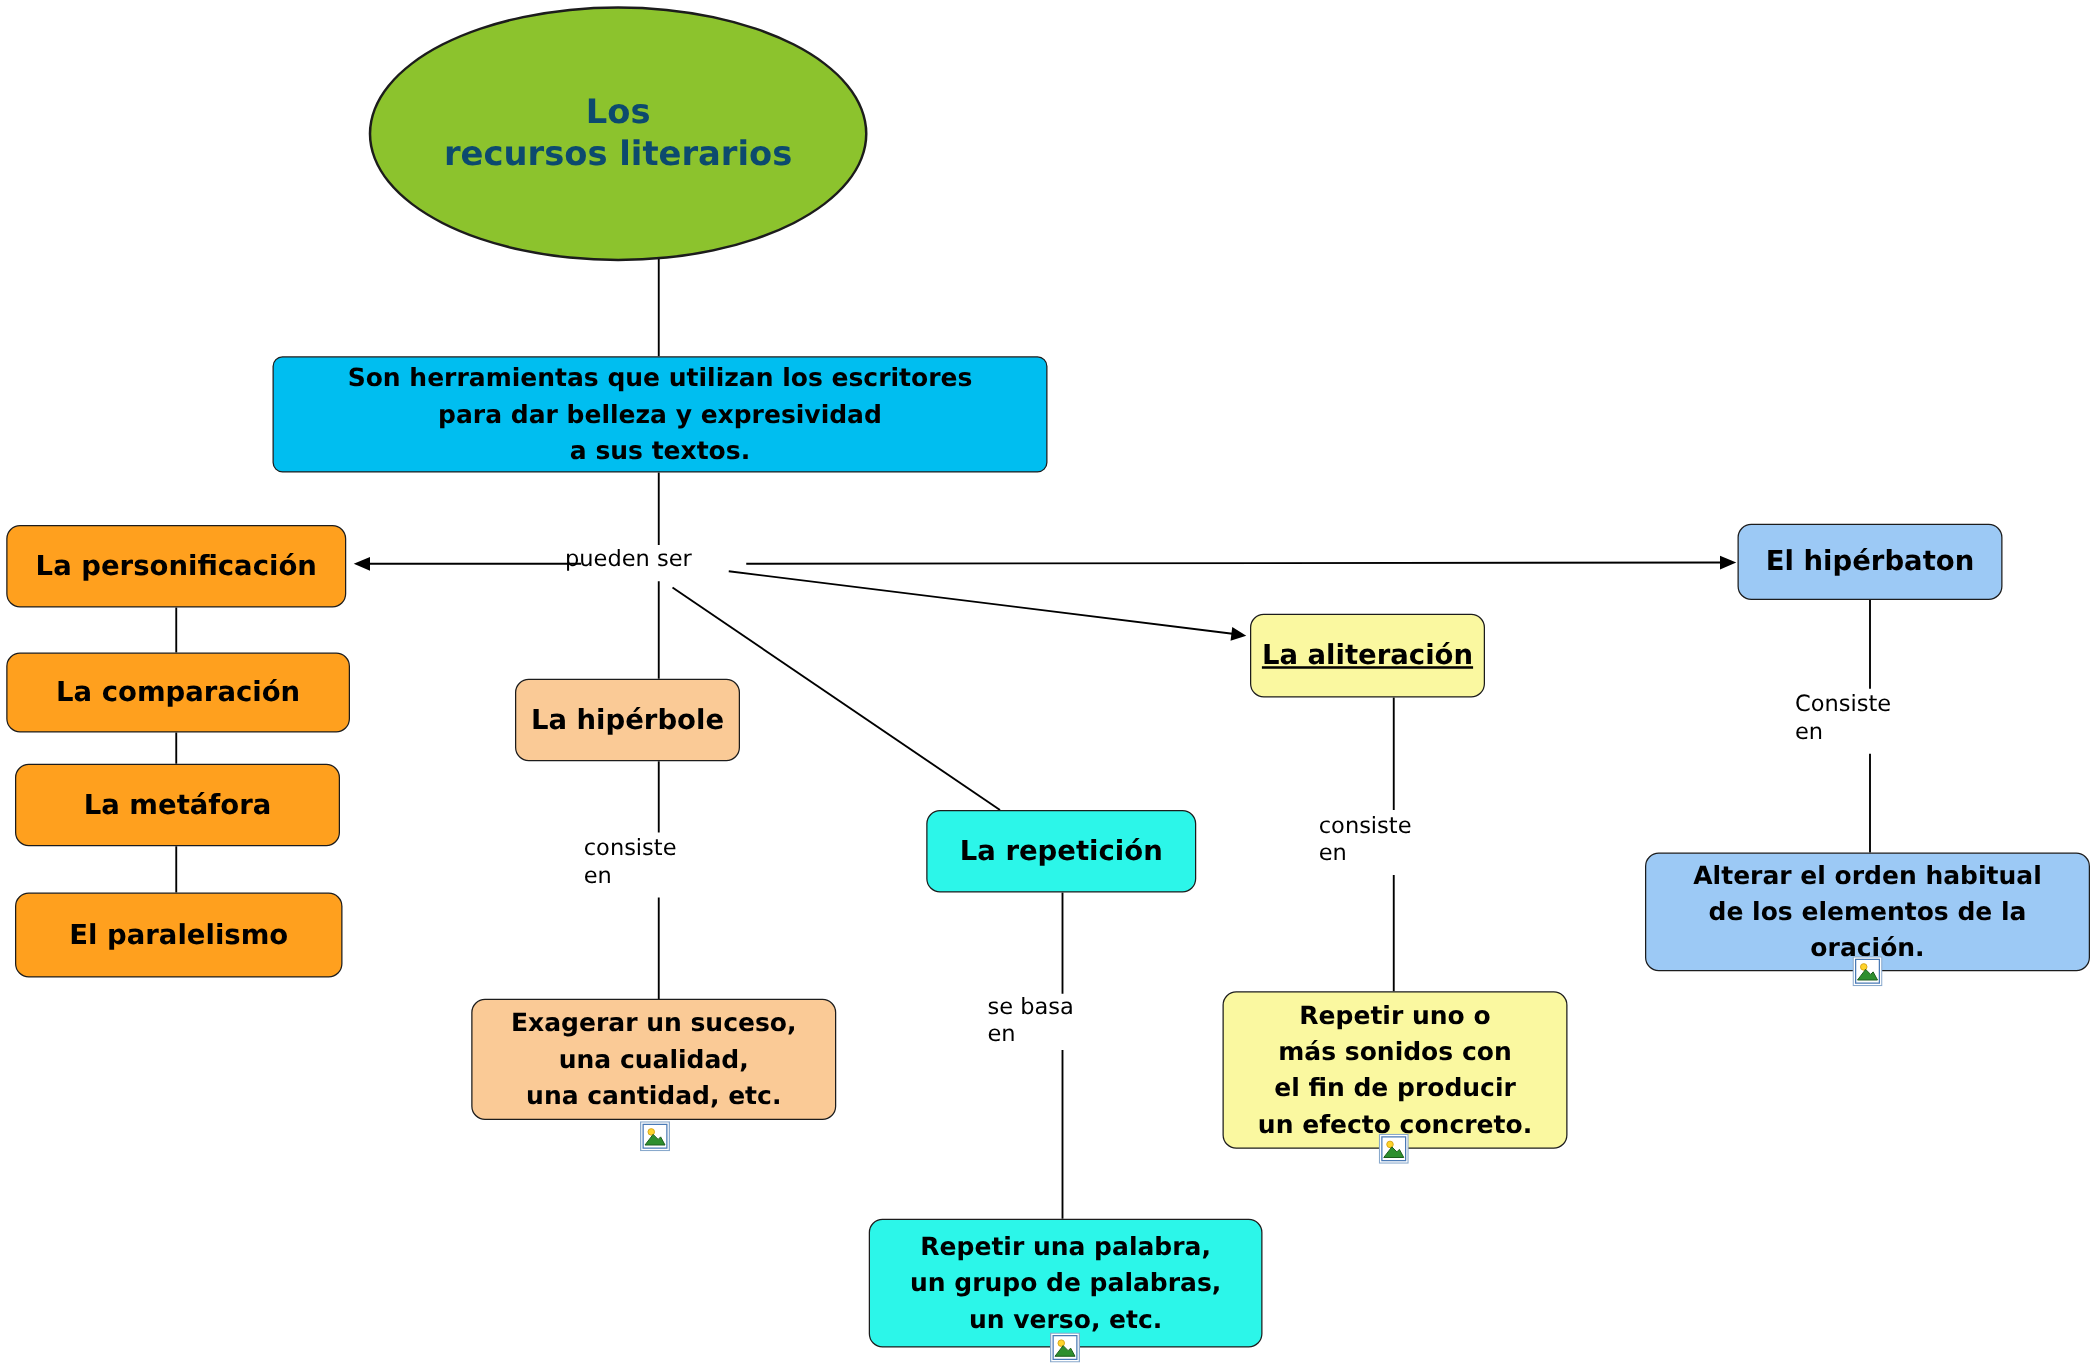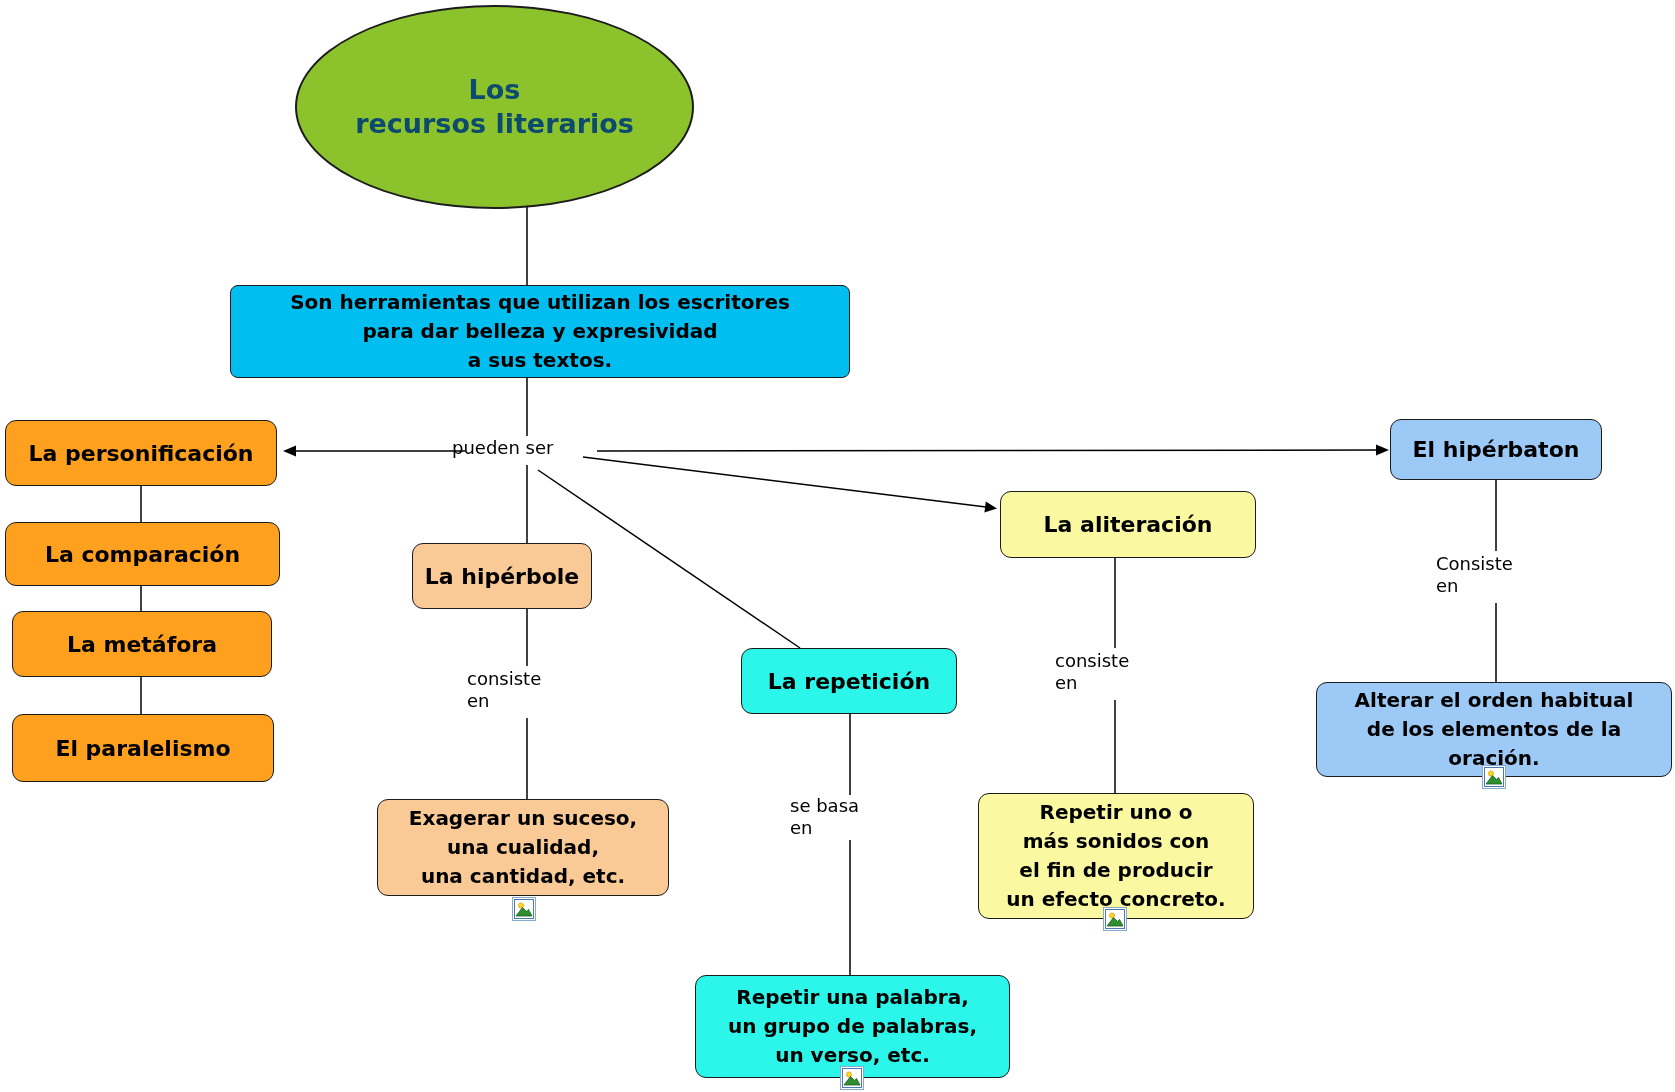--- a/index.html
+++ b/index.html
@@ -35,21 +35,21 @@
   .c-aqua{background:var(--aqua);}
   .c-yellow{background:var(--yellow);}
   .c-blue{background:var(--blue);}
   .link-label{
     position:absolute;text-align:left;color:#000;
     font-size:18px;line-height:22px;font-weight:normal;
     white-space:pre-line;
   }
   .res-icon{position:absolute;width:24px;height:24px;}
   
-  .sq{border-radius:8px;margin-left:12px;}
+  .sq{border-radius:8px;}
 </style>
 </head>
 <body>
 
 <div id="canvas">
 
   <svg id="links-svg" viewBox="0 0 1675 1092" xmlns="http://www.w3.org/2000/svg">
     <g stroke="#000" stroke-width="1.5" fill="none">
       <line x1="527" y1="205" x2="527" y2="285"></line>
       <line x1="527" y1="378" x2="527" y2="436"></line>
@@ -122,21 +122,21 @@
 
   <div class="box defbox c-aqua" style="left:695px;top:975px;width:315px;height:103px;">
     <span class="lbl">Repetir una palabra,
 un grupo de palabras,
 un verso, etc.</span>
   </div>
   <div class="box concept c-aqua" style="left:741px;top:648px;width:216px;height:66px;">
     <span class="lbl">La repetición</span>
   </div>
 
-  <div class="box concept c-yellow" style="left:1000px;top:491px;width:256px;height:67px;">
+  <div class="box concept c-yellow" style="left:1000px;top:491px;width:188px;height:67px;text-decoration:underline;">
     <span class="lbl">La aliteración</span>
   </div>
   <div class="box defbox c-yellow" style="left:978px;top:793px;width:276px;height:126px;">
     <span class="lbl">Repetir uno o
 más sonidos con
 el fin de producir
 un efecto concreto.</span>
   </div>
 
   <div class="box concept c-blue" style="left:1390px;top:419px;width:212px;height:61px;">

